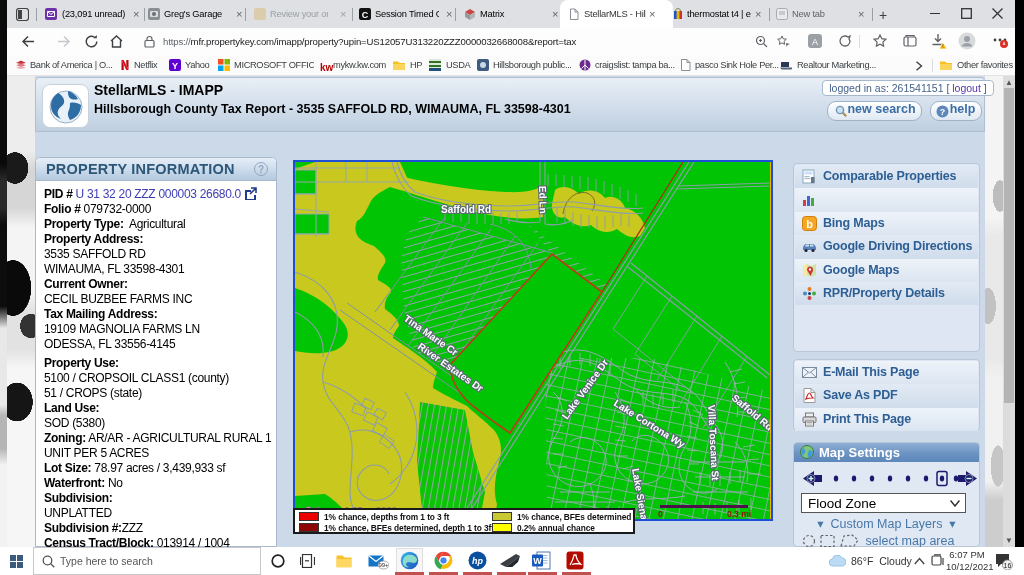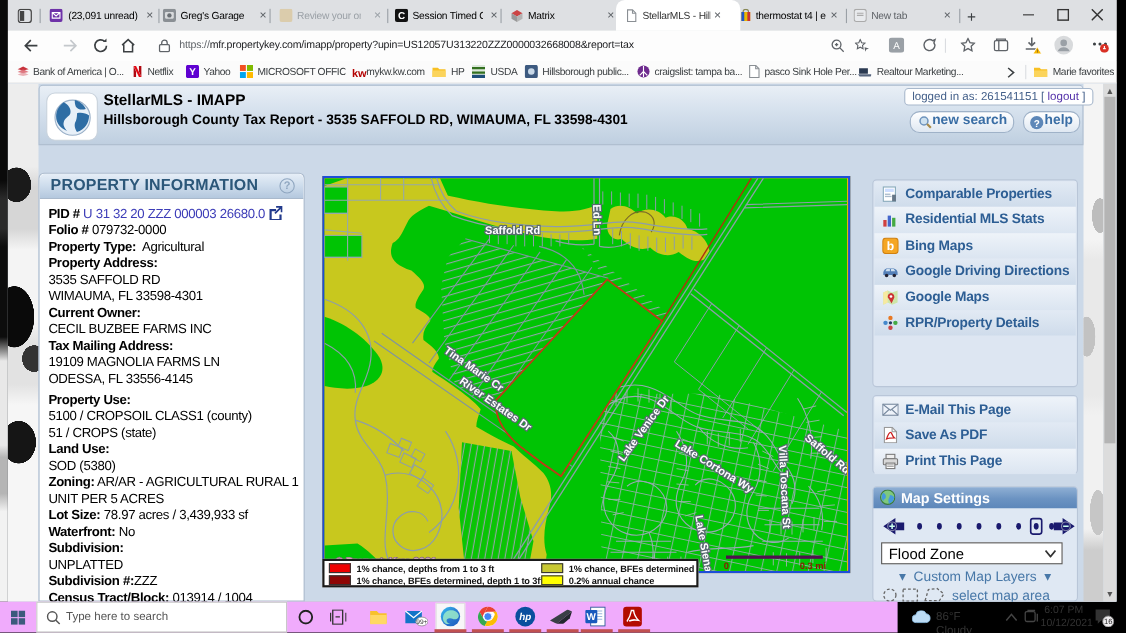--- a/index.html
+++ b/index.html
@@ -75,21 +75,21 @@
 .alt0 { background:linear-gradient(180deg,#eef3f9 0%,#dbe5f1 100%); }
 .alt1 { background:linear-gradient(180deg,#e2eaf4 0%,#cfdcEB 100%); }
 
 
 #mapbox { position:absolute; left:286px; top:84px; width:480px; height:361px; border:2px solid #1d4ed8; background:#eab308; }
 #legend { position:absolute; left:286px; top:432px; width:342px; height:26px; background:#fff; border:2px solid #1a1a1a; }
 .lsw { position:absolute; width:20px; height:9px; border:1px solid #333; }
 .ltx { position:absolute; font-size:8.4px; font-weight:bold; letter-spacing:-0.1px; color:#111; white-space:nowrap; }
 
 
-#taskbar { position:absolute; left:0; top:547px; width:816px; height:28px; background:#f0abfc; }
+#taskbar { position:absolute; left:0; top:547px; width:1024px; height:28px; background:#ffffff; }
 #tsearch { position:absolute; left:33px; top:0px; width:228px; height:28px; background:#fff; border:1px solid #c9c7c9; font-size:12px; color:#444; }
 .tbic { position:absolute; top:3px; }
 </style>
 </head>
 <body>
 <div id="screen">
   <div id="window">
     <div id="tabstrip">
       <svg class="abs" style="left:9px;top:8px;" width="13" height="13" viewBox="0 0 13 13">
           <rect x="0.5" y="0.5" width="12" height="12" rx="2.5" fill="none" stroke="#444" stroke-width="1.2"></rect>
@@ -289,21 +289,21 @@
         </svg>
       <div class="bk" style="left:790px;">Realtour Marketing...</div>
       <svg class="abs" style="left:908px;top:6px;" width="8" height="10" viewBox="0 0 8 10">
           <path d="M1.5 0.8l5 4.2-5 4.2" fill="none" stroke="#3c4043" stroke-width="1.4"></path>
         </svg>
       <div class="abs" style="left:925px;top:4px;width:1px;height:13px;background:#dadce0;"></div>
       <svg class="bkic abs" style="left:933px;" width="13" height="12">
           <path d="M0 2.5h5l1.5 1.5H13V11H0z" fill="#f8c023"></path>
           <path d="M0 5h13v6H0z" fill="#fbd45c"></path>
         </svg>
-      <div class="bk" style="left:950px;">Marie favorites</div>
+      <div class="bk" style="left:950px;">Other favorites</div>
     </div>
     <div id="page">
       <div id="aerL"></div>
       <div id="aerR"></div>
       <div id="sbar"></div>
       <div id="sbthumb"></div>
       <div class="sbarrow" style="top:2px;">▲</div>
       <div class="sbarrow" style="top:460px;">▼</div>
       <div id="phead">
         <div id="plogo">
@@ -526,21 +526,20 @@
               <rect x="9" y="8" width="3.5" height="6" fill="#678"></rect>
             </svg>
             <span class="rtx">Comparable Properties</span>
           </div>
         <div class="mrow alt0">
             <svg class="ric" viewBox="0 0 15 15">
               <rect x="1" y="8" width="3" height="6" fill="#d04040"></rect>
               <rect x="5" y="4" width="3" height="10" fill="#4466cc"></rect>
               <rect x="9" y="6" width="3" height="8" fill="#44aa44"></rect>
             </svg>
-            <span class="rtx">Residential MLS Stats</span>
           </div>
         <div class="mrow alt0">
             <svg class="ric" viewBox="0 0 15 15">
               <rect x="0.5" y="0.5" width="14" height="14" rx="3" fill="#f5a623" stroke="#d08010"></rect>
               <text x="7.5" y="11.5" font-size="11" font-weight="bold" fill="#fff" text-anchor="middle" font-family="Liberation Sans">b</text>
             </svg>
             <span class="rtx">Bing Maps</span>
           </div>
         <div class="mrow alt1">
             <svg class="ric" viewBox="0 0 15 15">

